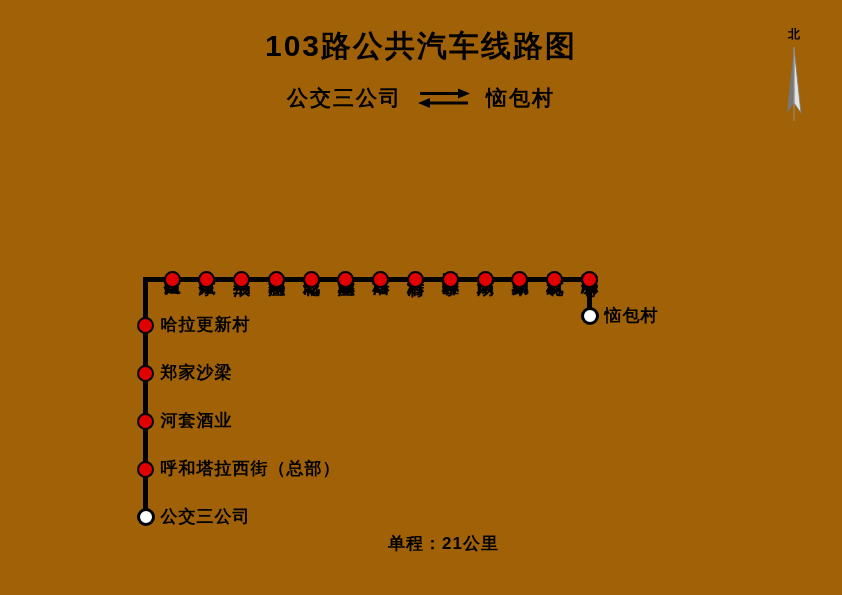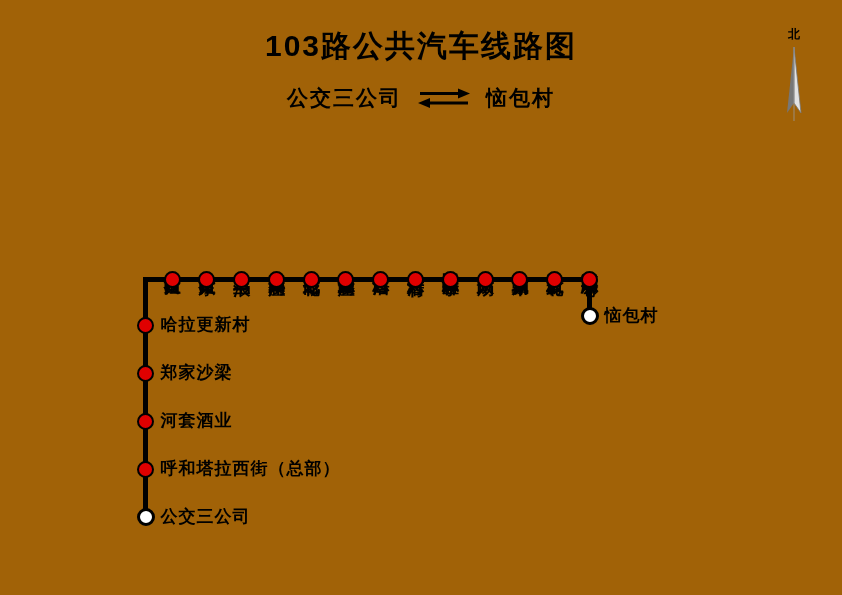--- a/index.html
+++ b/index.html
@@ -194,15 +194,16 @@
     <div class="dot"></div>
     <div class="h-label">公交三公司</div>
   </div>
 
   <div class="terminal" style="left:589.5px; top:316px;">
     <div class="dot"></div>
     <div class="h-label">恼包村</div>
   </div>
 
   <div class="footer">
+    <div>单程：21公里</div>
   </div>
 
 </div>
 
 </body></html>

